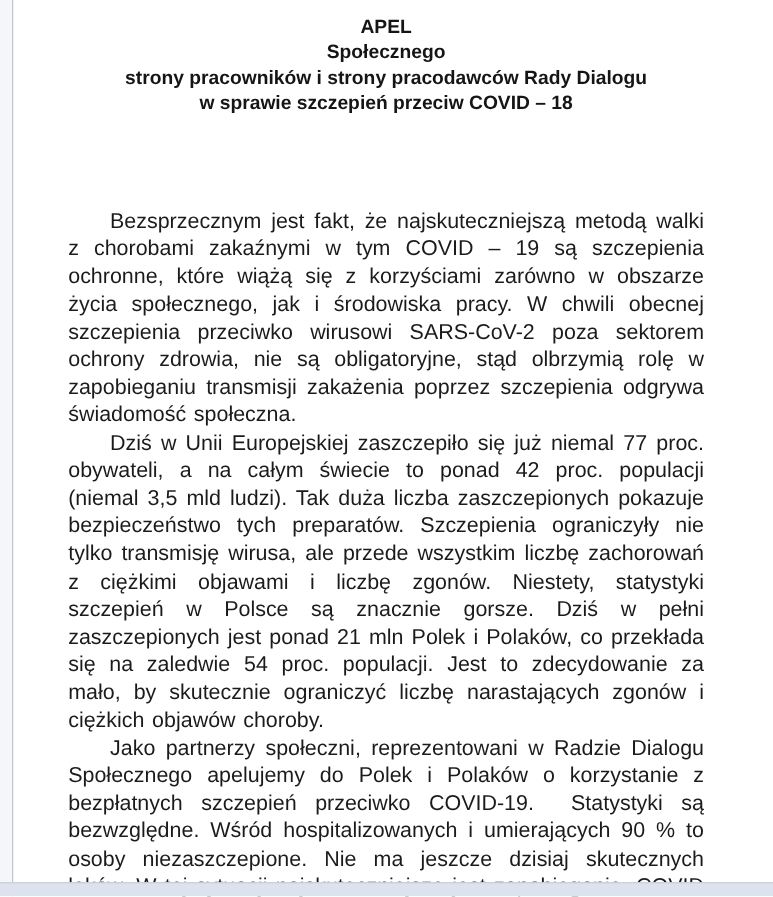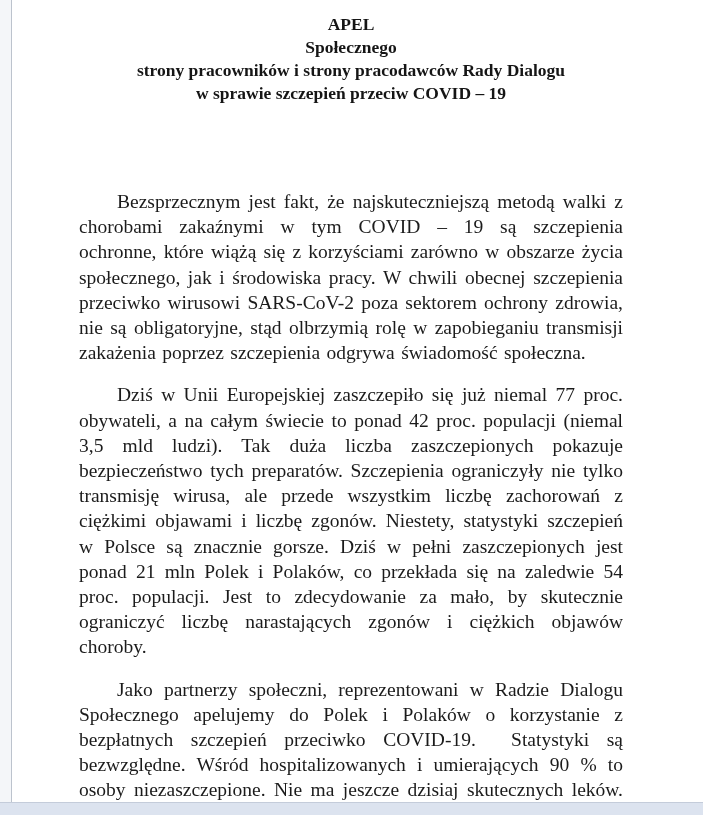--- a/index.html
+++ b/index.html
@@ -6,21 +6,21 @@
     margin: 0;
     padding: 0;
     background: #ffffff;
   }
   .page {
     position: relative;
     width: 703px;
     height: 815px;
     background: #ffffff;
     overflow: hidden;
-    font-family: Liberation Serif, serif;
+    font-family: Liberation Sans, sans-serif;
     color: #1c1c1c;
   }
   .left-strip {
     position: absolute;
     left: 0;
     top: 0;
     width: 11px;
     height: 100%;
     background: #f4f6f9;
     border-right: 1px solid #bcc3cd;
@@ -51,21 +51,21 @@
     line-height: 23px;
     color: #151515;
   }
   .doc-title .t-line {
     white-space: nowrap;
   }
   .doc-body {
     margin-top: 84px;
   }
   .doc-body p {
-    margin: 17px;
+    margin: 0;
     padding: 0;
     text-align: justify;
     text-indent: 38px;
     font-size: 19.5px;
     line-height: 25.2px;
     color: #1b1b1b;
     word-spacing: 1.5px;
   }
 </style>
 </head>
@@ -74,21 +74,21 @@
 <div class="page">
 
   <div class="left-strip"></div>
 
   <div class="content">
 
     <div class="doc-title">
       <div class="t-line">APEL</div>
       <div class="t-line">Społecznego</div>
       <div class="t-line">strony pracowników i strony pracodawców Rady Dialogu</div>
-      <div class="t-line">w sprawie szczepień przeciw COVID – 19</div>
+      <div class="t-line">w sprawie szczepień przeciw COVID – 18</div>
     </div>
 
     <div class="doc-body">
       <p>Bezsprzecznym jest fakt, że najskuteczniejszą metodą walki z chorobami zakaźnymi w tym COVID – 19 są szczepienia ochronne, które wiążą się z korzyściami zarówno w obszarze życia społecznego, jak i środowiska pracy. W chwili obecnej szczepienia przeciwko wirusowi SARS-CoV-2 poza sektorem ochrony zdrowia, nie są obligatoryjne, stąd olbrzymią rolę w zapobieganiu transmisji zakażenia poprzez szczepienia odgrywa świadomość społeczna.</p>
       <p>Dziś w Unii Europejskiej zaszczepiło się już niemal 77 proc. obywateli, a na całym świecie to ponad 42 proc. populacji (niemal 3,5 mld ludzi). Tak duża liczba zaszczepionych pokazuje bezpieczeństwo tych preparatów. Szczepienia ograniczyły nie tylko transmisję wirusa, ale przede wszystkim liczbę zachorowań z ciężkimi objawami i liczbę zgonów. Niestety, statystyki szczepień w Polsce są znacznie gorsze. Dziś w pełni zaszczepionych jest ponad 21 mln Polek i Polaków, co przekłada się na zaledwie 54 proc. populacji. Jest to zdecydowanie za mało, by skutecznie ograniczyć liczbę narastających zgonów i ciężkich objawów choroby.</p>
       <p>Jako partnerzy społeczni, reprezentowani w Radzie Dialogu Społecznego apelujemy do Polek i Polaków o korzystanie z bezpłatnych szczepień przeciwko COVID-19.&nbsp; Statystyki są bezwzględne. Wśród hospitalizowanych i umierających 90 % to osoby niezaszczepione. Nie ma jeszcze dzisiaj skutecznych leków. W tej sytuacji najskuteczniejsze jest zapobieganie. COVID – 19 może zostać z nami jeszcze na długo, dlatego nie możemy sobie pozwolić na to, by zwiększać zagrożenie i przedłużać stan epidemii.</p>
     </div>
 
   </div>
 

